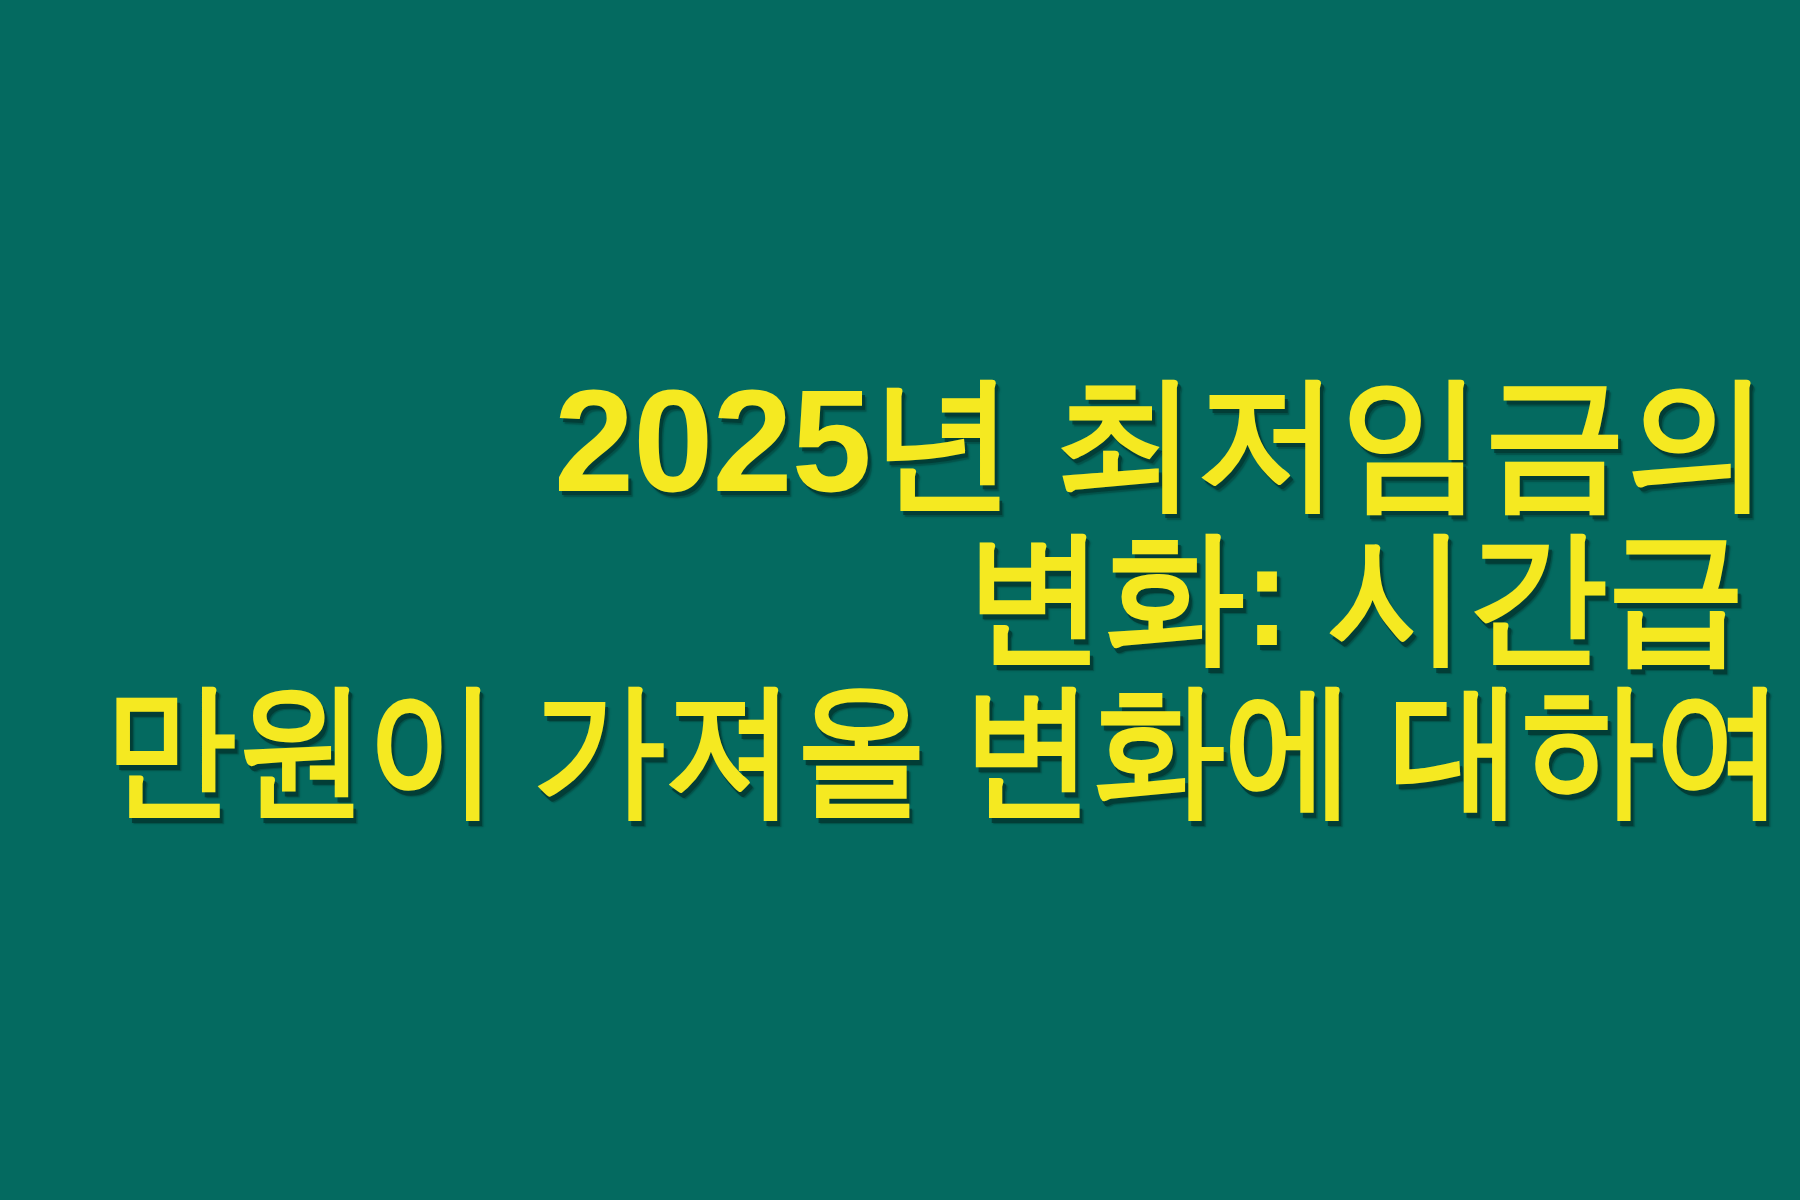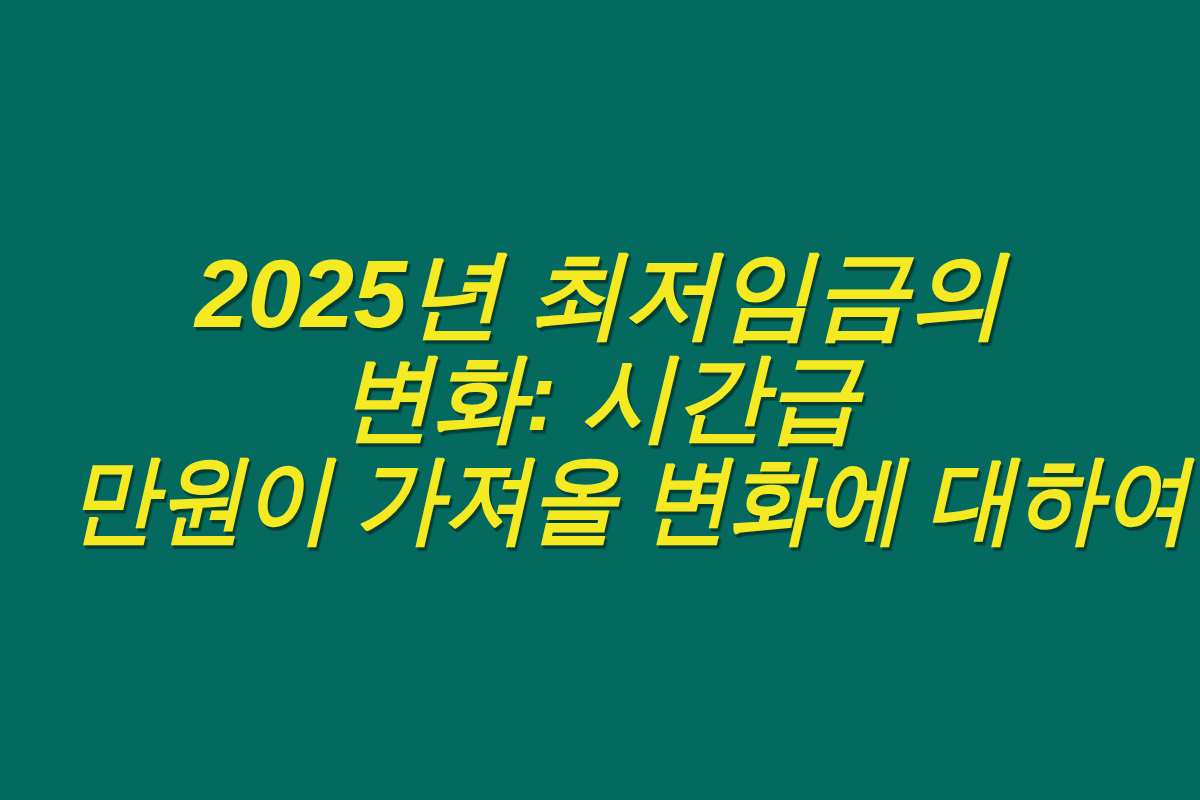--- a/index.html
+++ b/index.html
@@ -23,26 +23,25 @@
     display: flex;
     align-items: center;
     justify-content: center;
     box-sizing: border-box;
     overflow: hidden;
   }
 
   #title-block {
     position: relative;
     width: 100%;
-    text-align: center;
+    text-align: right;
     padding: 0 14px;
     box-sizing: border-box;
     
     transform: translateY(-3px);
-    font-style: italic;
   }
 
   .title-line {
     display: block;
     color: #f5e921;
     font-family: "Liberation Sans", "DejaVu Sans", sans-serif;
     font-weight: 700;
     line-height: 1.06;
     letter-spacing: -0.5px;
     white-space: nowrap;

